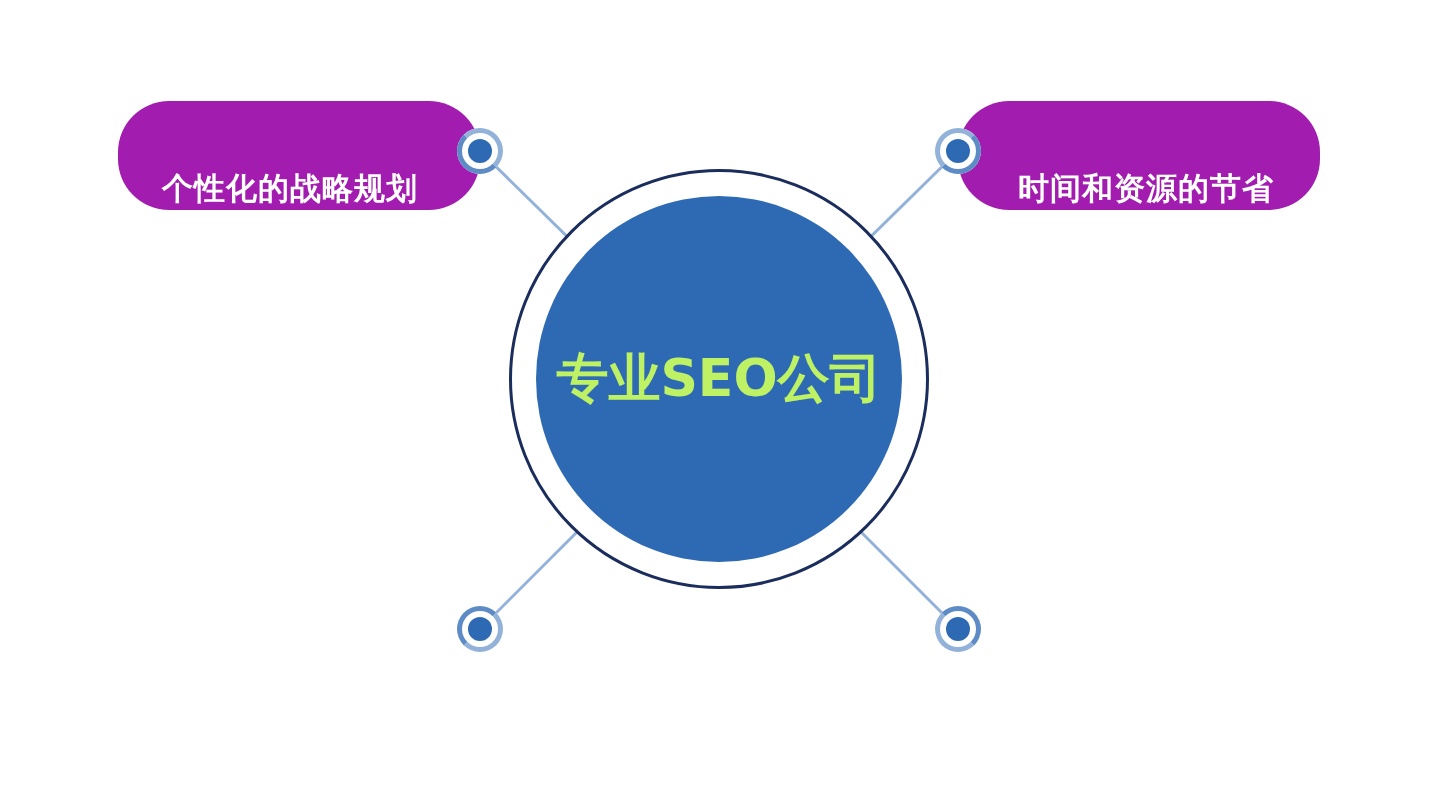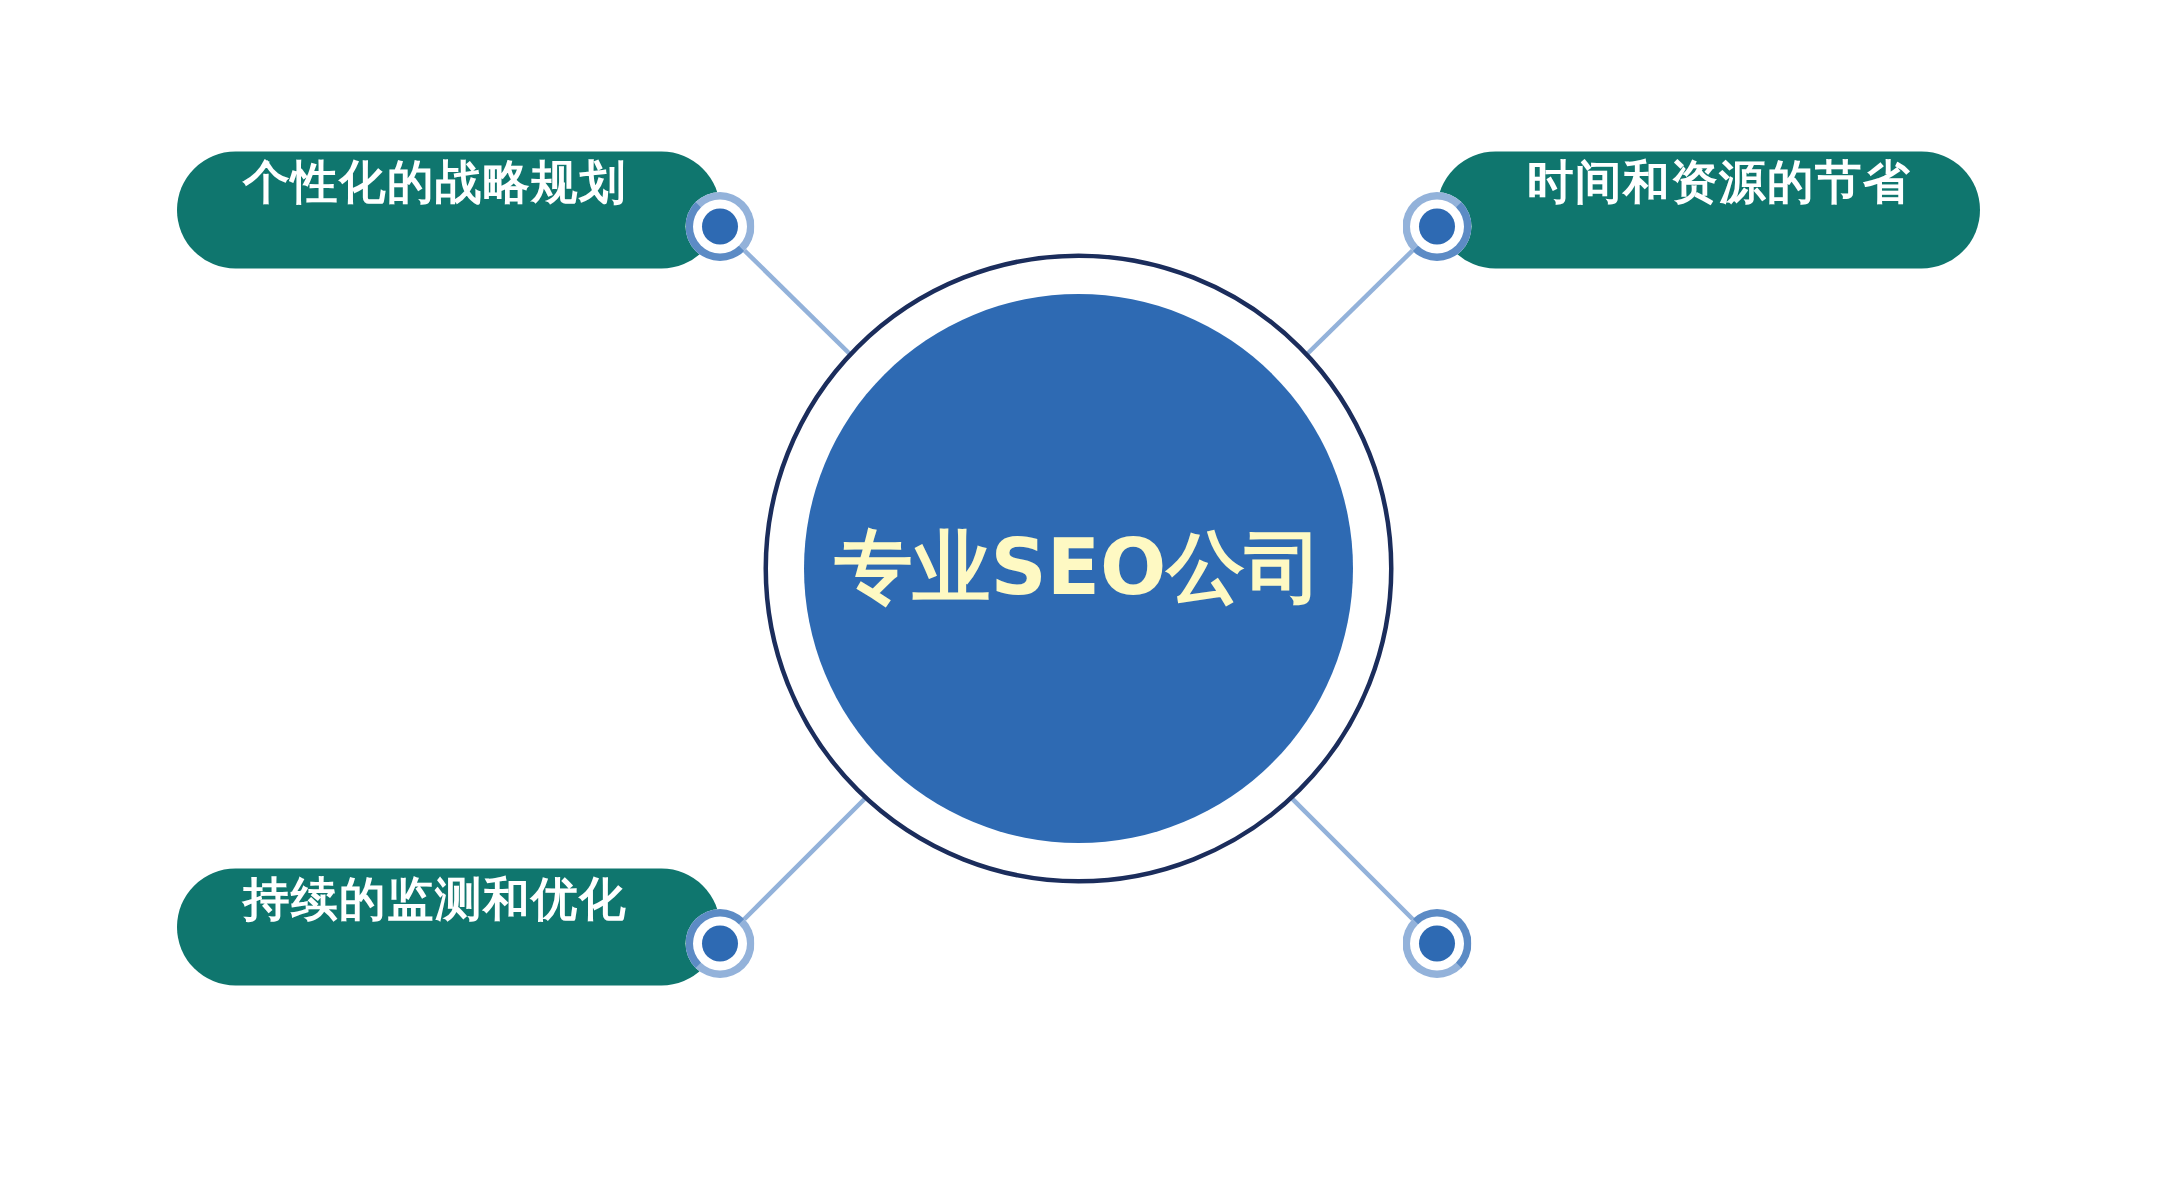--- a/index.html
+++ b/index.html
@@ -21,26 +21,26 @@
       height: 794px;
     }
     svg.links {
       position: absolute;
       left: 0; top: 0;
       width: 1442px;
       height: 794px;
     }
     .pill {
       position: absolute;
-      height: 78px;
+      height: 109px;
       width: 362px;
       border-radius: 51px;
-      background: #0f766e;
+      background: #a21caf;
       display: flex;
-      align-items: flex-start;
+      align-items: flex-end;
       color: #ffffff;
       font-weight: bold;
       font-size: 31px;
       letter-spacing: 1px;
       box-sizing: border-box;
     }
     .pill.left {
       justify-content: flex-start;
       padding-left: 44px;
     }
@@ -107,21 +107,21 @@
       position: absolute;
       left: 536px;
       top: 196px;
       width: 366px;
       height: 366px;
       border-radius: 50%;
       background: #2e6ab3;
       display: flex;
       align-items: center;
       justify-content: center;
-      color: #fef9c3;
+      color: #bef264;
       font-weight: bold;
       font-size: 52px;
       letter-spacing: 0px;
     }
   </style>
 </head>
 <body>
 
 <div class="canvas">
 
@@ -133,23 +133,20 @@
   </svg>
 
   <div class="pill left" style="left:118px; top:101px;">
     <span>个性化的战略规划</span>
   </div>
 
   <div class="pill right" style="left:958px; top:101px;">
     <span>时间和资源的节省</span>
   </div>
 
-  <div class="pill left" style="left:118px; top:579px;">
-    <span>持续的监测和优化</span>
-  </div>
 
 
   <div class="node" style="left:480px; top:151px;">
     <div class="ring dark-left"></div>
     <div class="dot"></div>
   </div>
 
   <div class="node" style="left:958px; top:151px;">
     <div class="ring dark-right"></div>
     <div class="dot"></div>

